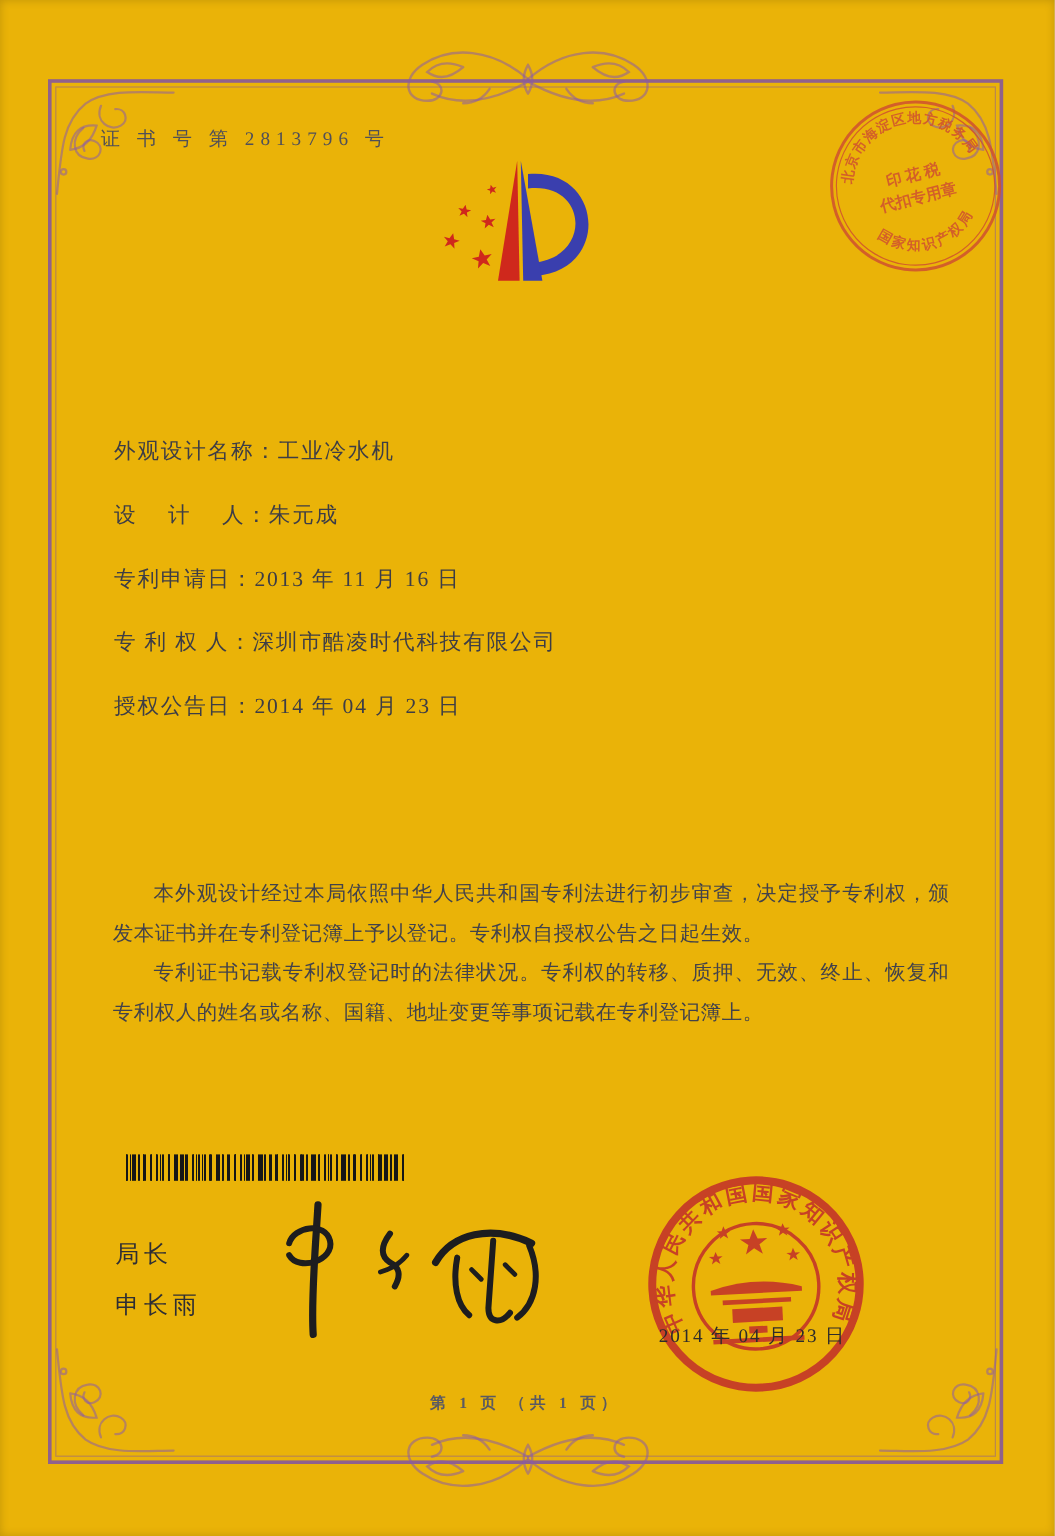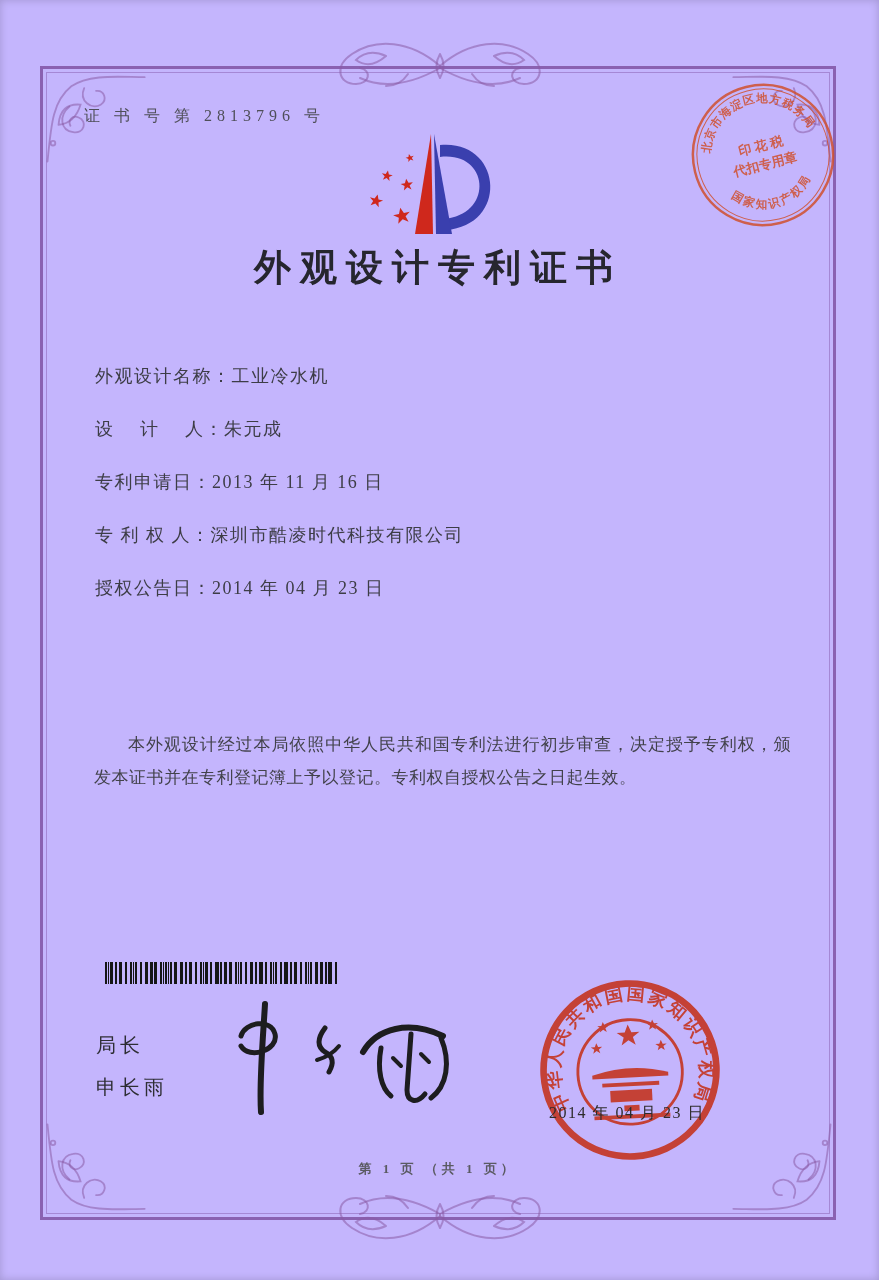--- a/index.html
+++ b/index.html
@@ -1,20 +1,20 @@
 <!DOCTYPE html>
 <html><head>
 <meta charset="utf-8">
 <style>
   html,body{margin:0;padding:0;background:#d8d8d8;}
   .sheet{
     position:relative;
     width:879px;height:1280px;
     margin:0 auto;
-    background:#c4b5fd;
+    background:#eab308;
     overflow:hidden;
     font-family:"Liberation Serif","DejaVu Serif",serif;
     box-shadow:inset 0 0 8px rgba(0,0,0,.18);
   }
   
   .frame-outer{
     position:absolute;left:40px;top:66px;right:43px;bottom:60px;
     border:3px solid rgba(128,82,163,.85);
     pointer-events:none;
   }
@@ -164,21 +164,20 @@
 
     <polygon points="78,7 80,107 96,107" fill="#3a3fae"></polygon>
 
     <use href="#star5" transform="translate(54,31) scale(0.42) rotate(-15)" fill="#cf281c"></use>
     <use href="#star5" transform="translate(31,49) scale(0.55) rotate(10)" fill="#cf281c"></use>
     <use href="#star5" transform="translate(51,58) scale(0.62) rotate(-8)" fill="#cf281c"></use>
     <use href="#star5" transform="translate(20,74) scale(0.68) rotate(14)" fill="#cf281c"></use>
     <use href="#star5" transform="translate(46,89) scale(0.85) rotate(-12)" fill="#cf281c"></use>
   </svg>
 
-  <div class="title">外观设计专利证书</div>
 
   <div class="fields">
     <div class="field-row">
       <span class="flabel">外观设计名称：</span><span class="fvalue">工业冷水机</span>
     </div>
     <div class="field-row">
       <span class="flabel">设　 计　 人：</span><span class="fvalue">朱元成</span>
     </div>
     <div class="field-row">
       <span class="flabel">专利申请日：</span><span class="fvalue">2013 年 11 月 16 日</span>
@@ -186,20 +185,21 @@
     <div class="field-row">
       <span class="flabel">专 利 权 人：</span><span class="fvalue">深圳市酷凌时代科技有限公司</span>
     </div>
     <div class="field-row">
       <span class="flabel">授权公告日：</span><span class="fvalue">2014 年 04 月 23 日</span>
     </div>
   </div>
 
   <div class="body-text">
     <p>本外观设计经过本局依照中华人民共和国专利法进行初步审查，决定授予专利权，颁发本证书并在专利登记簿上予以登记。专利权自授权公告之日起生效。</p>
+    <p>专利证书记载专利权登记时的法律状况。专利权的转移、质押、无效、终止、恢复和专利权人的姓名或名称、国籍、地址变更等事项记载在专利登记簿上。</p>
   </div>
 
   <div class="barcode"></div>
 
   <div class="comm-title">局长</div>
   <div class="comm-name">申长雨</div>
 
   <svg class="signature" width="260" height="120" viewBox="0 0 260 120">
 
     <path d="M60,6 C58,40 54,85 56,114" stroke-width="6"></path>

